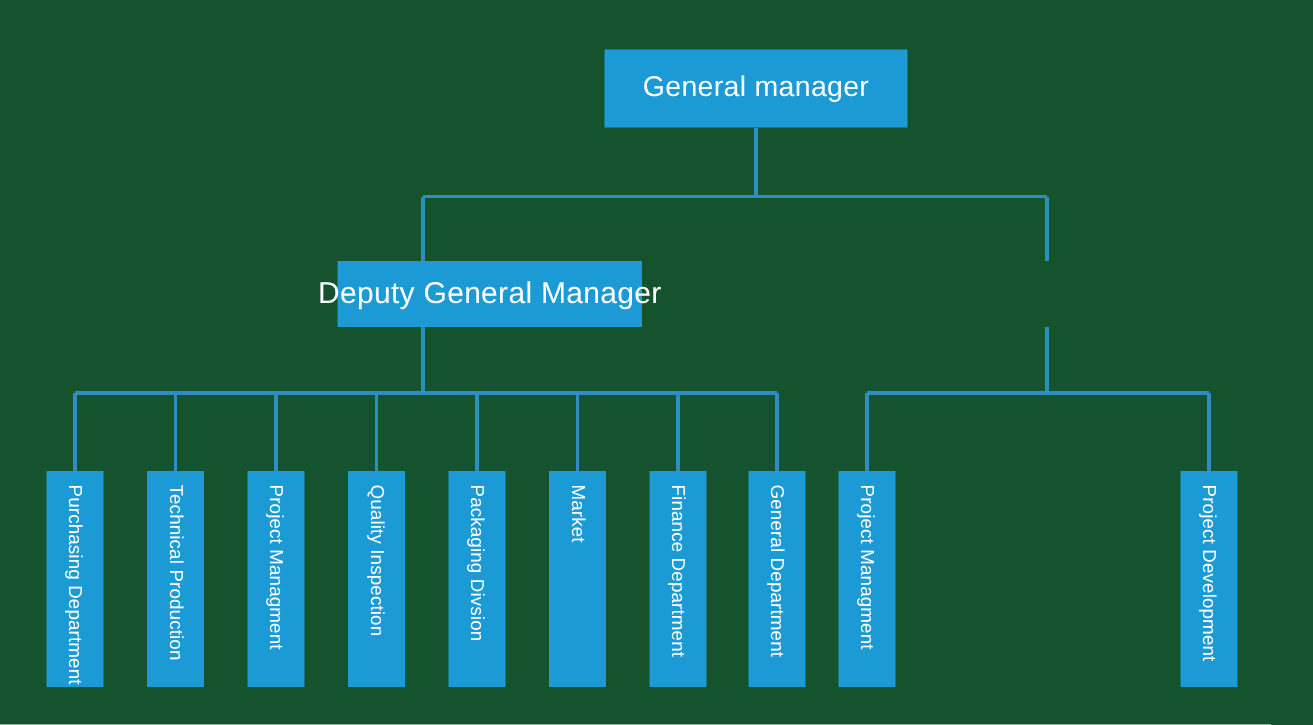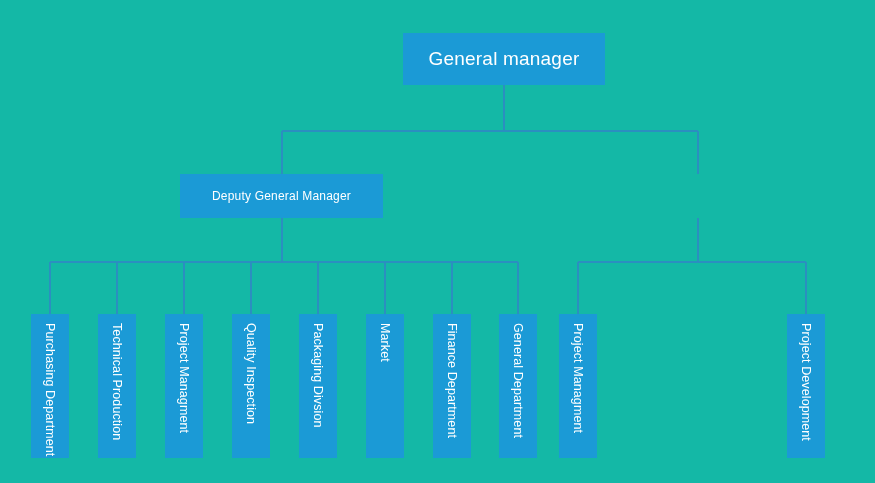--- a/index.html
+++ b/index.html
@@ -8,21 +8,21 @@
     padding: 0;
     background: #ffffff;
   }
   body {
     font-family: "Liberation Sans", sans-serif;
   }
   #chart-canvas {
     position: relative;
     width: 875px;
     height: 483px;
-    background: #14b8a6;
+    background: #14532d;
     overflow: hidden;
     text-decoration: underline;
   }
   
   #connector-layer {
     position: absolute;
     left: 0;
     top: 0;
     width: 875px;
     height: 483px;
@@ -37,23 +37,24 @@
     display: flex;
     align-items: center;
     justify-content: center;
   }
   .node-top {
     font-size: 19px;
     letter-spacing: 0.2px;
     white-space: nowrap;
   }
   .node-mid {
-    font-size: 12px;
+    font-size: 20px;
     letter-spacing: 0.2px;
     white-space: nowrap;
+    margin-left: 45px;
   }
   .node-leaf {
     font-size: 12.5px;
     letter-spacing: 0.1px;
     align-items: flex-start;
     justify-content: center;
     padding-top: 9px;
   }
   .leaf-label {
     writing-mode: vertical-rl;

